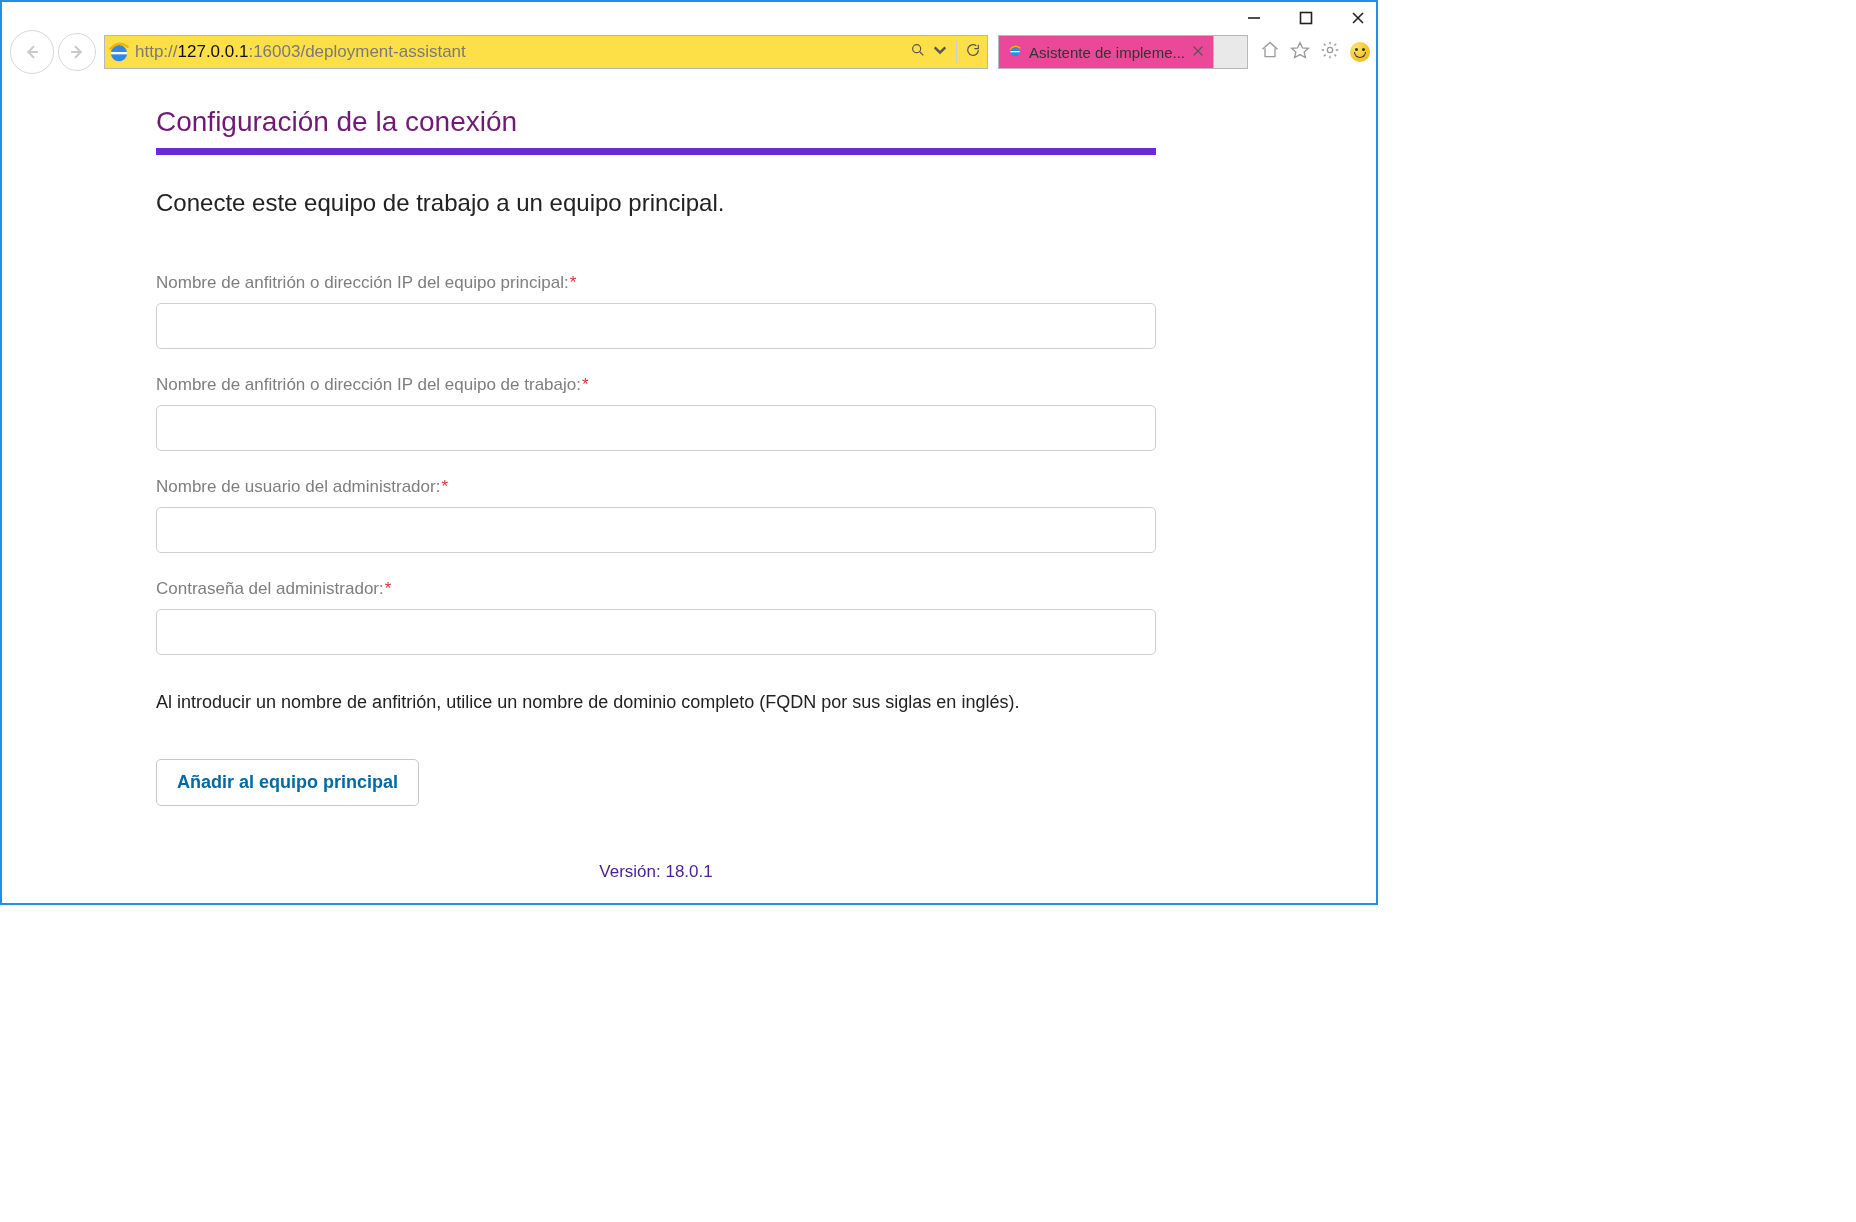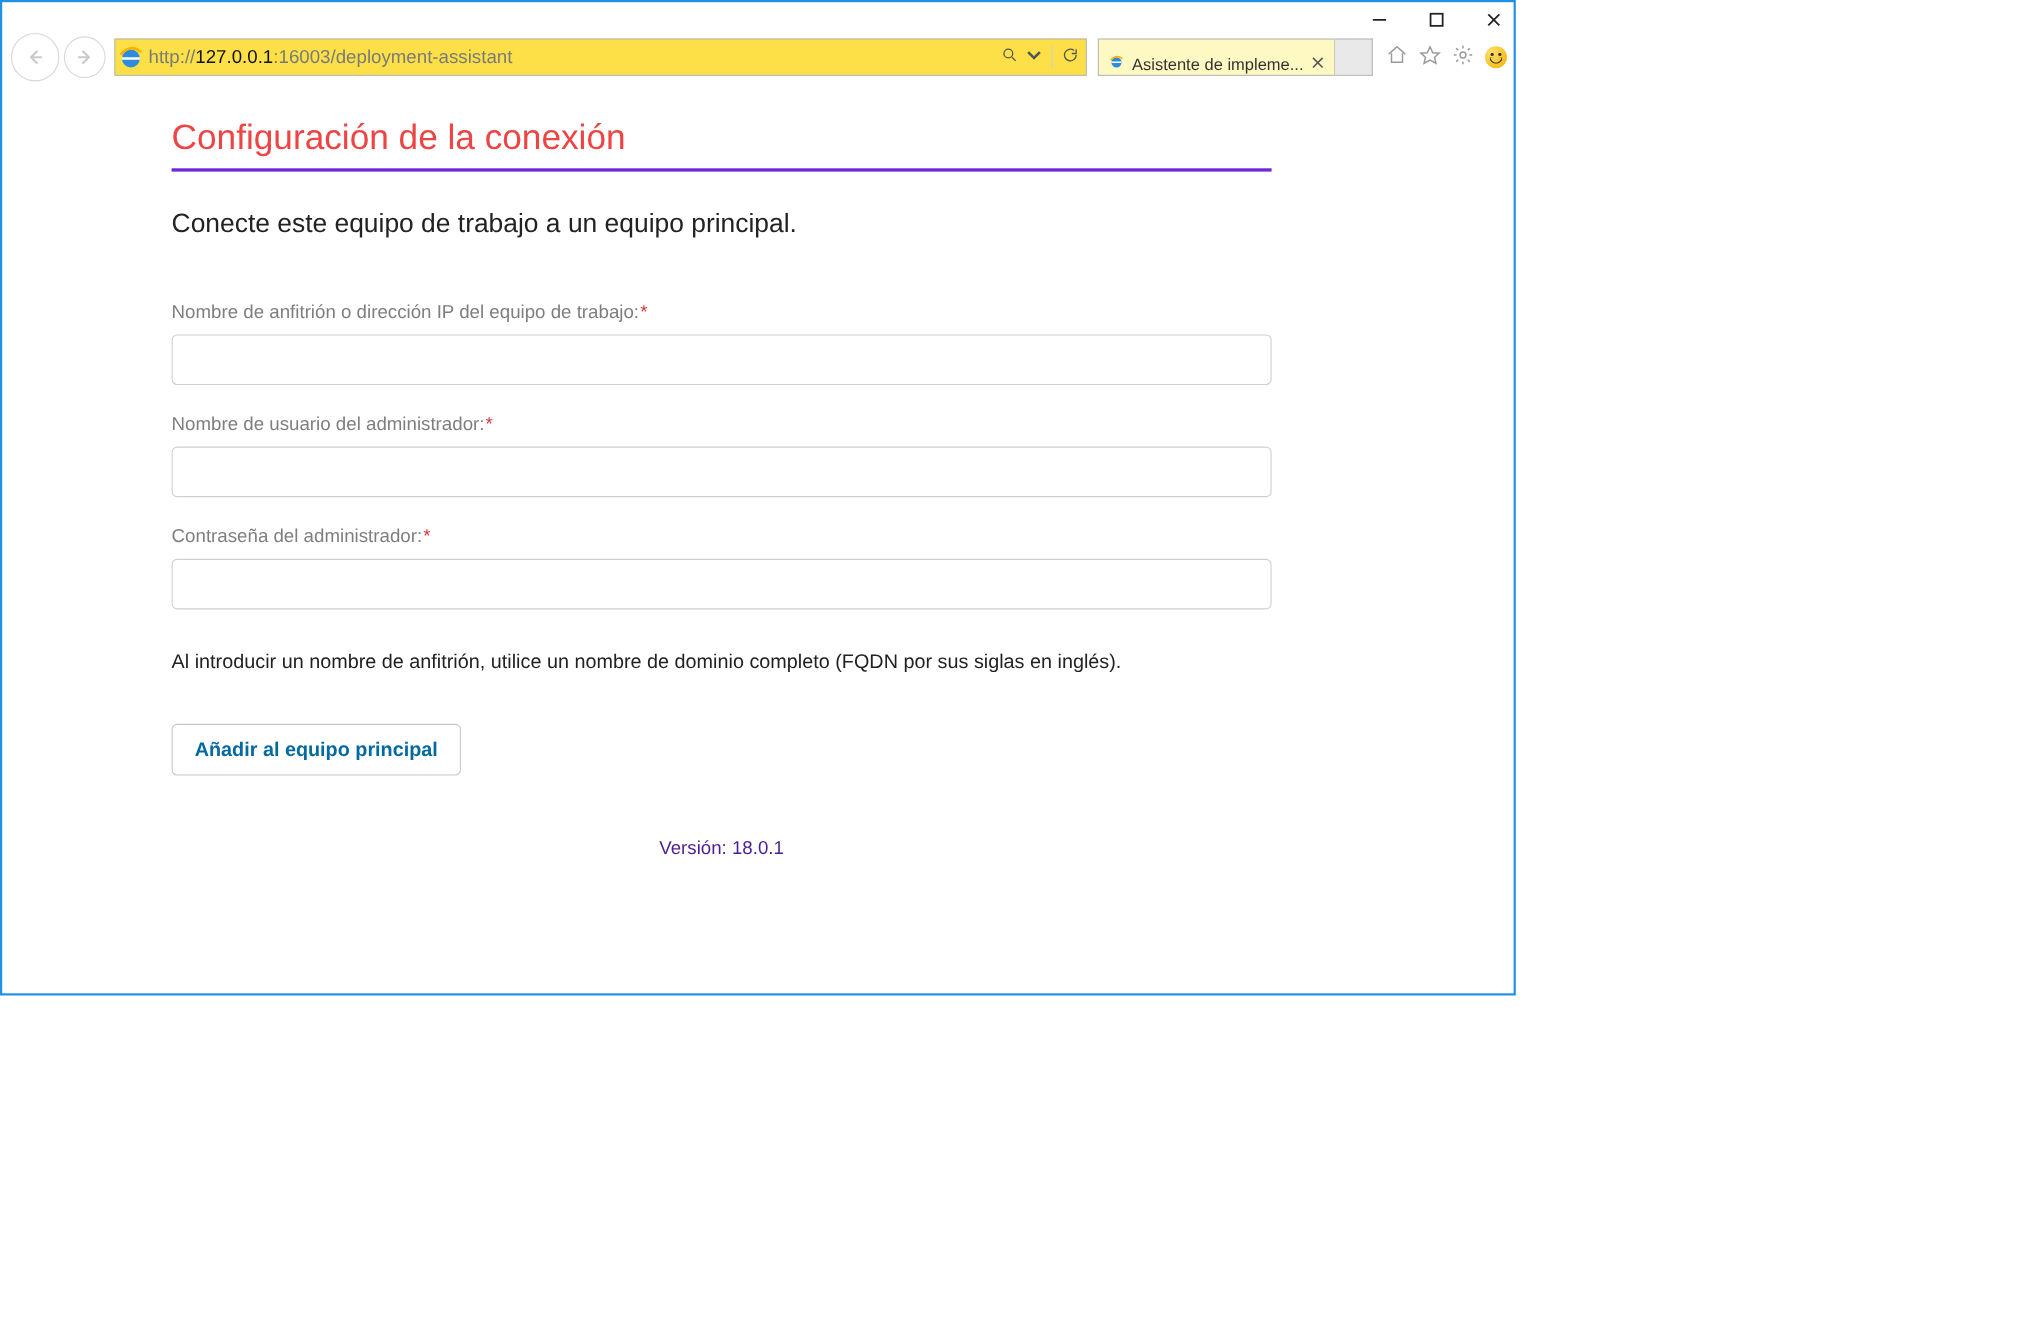--- a/index.html
+++ b/index.html
@@ -69,23 +69,23 @@
   .addr-tools .sep { width:1px; height:22px; background:#cfcfcf; margin:0 2px; }
   .addr-tools svg { width:16px; height:16px; stroke:#555; fill:none; stroke-width:1.8; }
   .chev-down { width:10px; height:10px; }
 
   .tabstrip {
     display:flex; align-items:stretch;
     height:34px;
     margin-left: 2px;
   }
   .tab {
-    display:flex; align-items:flex-end;
+    display:flex; align-items:center;
     border:1px solid #b8b8b8;
-    background:#fef9c3;
+    background:#ec4899;
     padding: 0 8px;
     gap:6px;
     font-size:15px;
     color:#333;
     max-width: 240px;
   }
   .tab .tab-title { overflow:hidden; white-space:nowrap; text-overflow:ellipsis; max-width:160px; }
   .tab .tab-close { width:14px; height:14px; color:#555; }
   .tab-new {
     width:34px;
@@ -118,25 +118,25 @@
   .page {
     flex:1;
     overflow:auto;
     padding: 28px 0 0 0;
   }
   .content {
     width: 1000px;
     margin: 0 0 0 154px;
   }
   h1.page-title {
-    font-size: 32px;
+    font-size: 28px;
     font-weight: 400;
-    color:#ef4444;
+    color:#701a75;
     padding-bottom: 10px;
-    border-bottom: 3px solid #6d28d9;
+    border-bottom: 7px solid #6d28d9;
     margin-bottom: 34px;
   }
   .intro {
     font-size: 24px;
     color:#222;
     margin-bottom: 56px;
   }
   .field { margin-bottom: 26px; }
   .field label {
     display:block;
@@ -294,20 +294,26 @@
     </div>
   </div>
 
   <div class="page">
     <div class="content">
 
       <h1 class="page-title">Configuración de la conexión</h1>
 
       <p class="intro">Conecte este equipo de trabajo a un equipo principal.</p>
 
+      <div class="field">
+        <label>
+          <span>Nombre de anfitrión o dirección IP del equipo principal:</span><span class="req">*</span>
+        </label>
+        <input type="text" class="tbox" value="" style="">
+      </div>
 
       <div class="field">
         <label>
           <span>Nombre de anfitrión o dirección IP del equipo de trabajo:</span><span class="req">*</span>
         </label>
         <input type="text" class="tbox" value="" style="">
       </div>
 
       <div class="field">
         <label>

